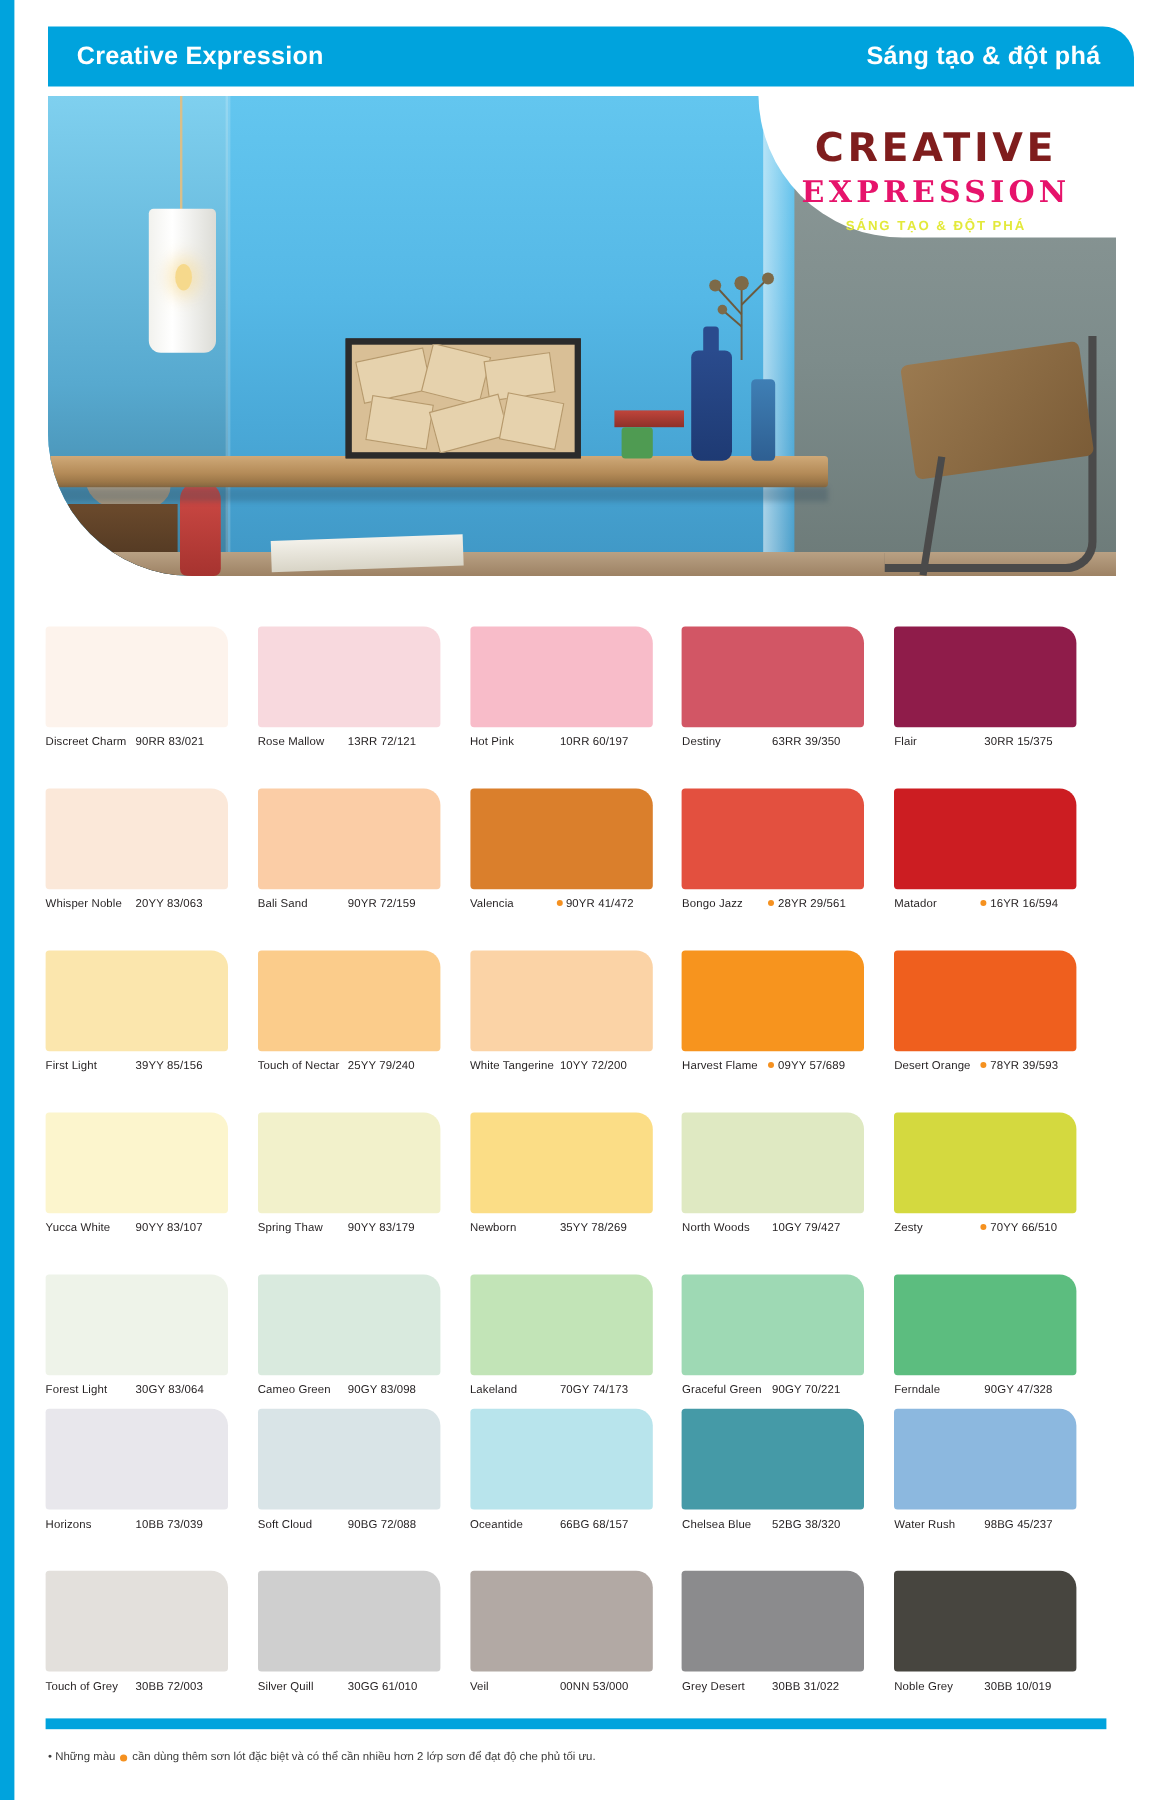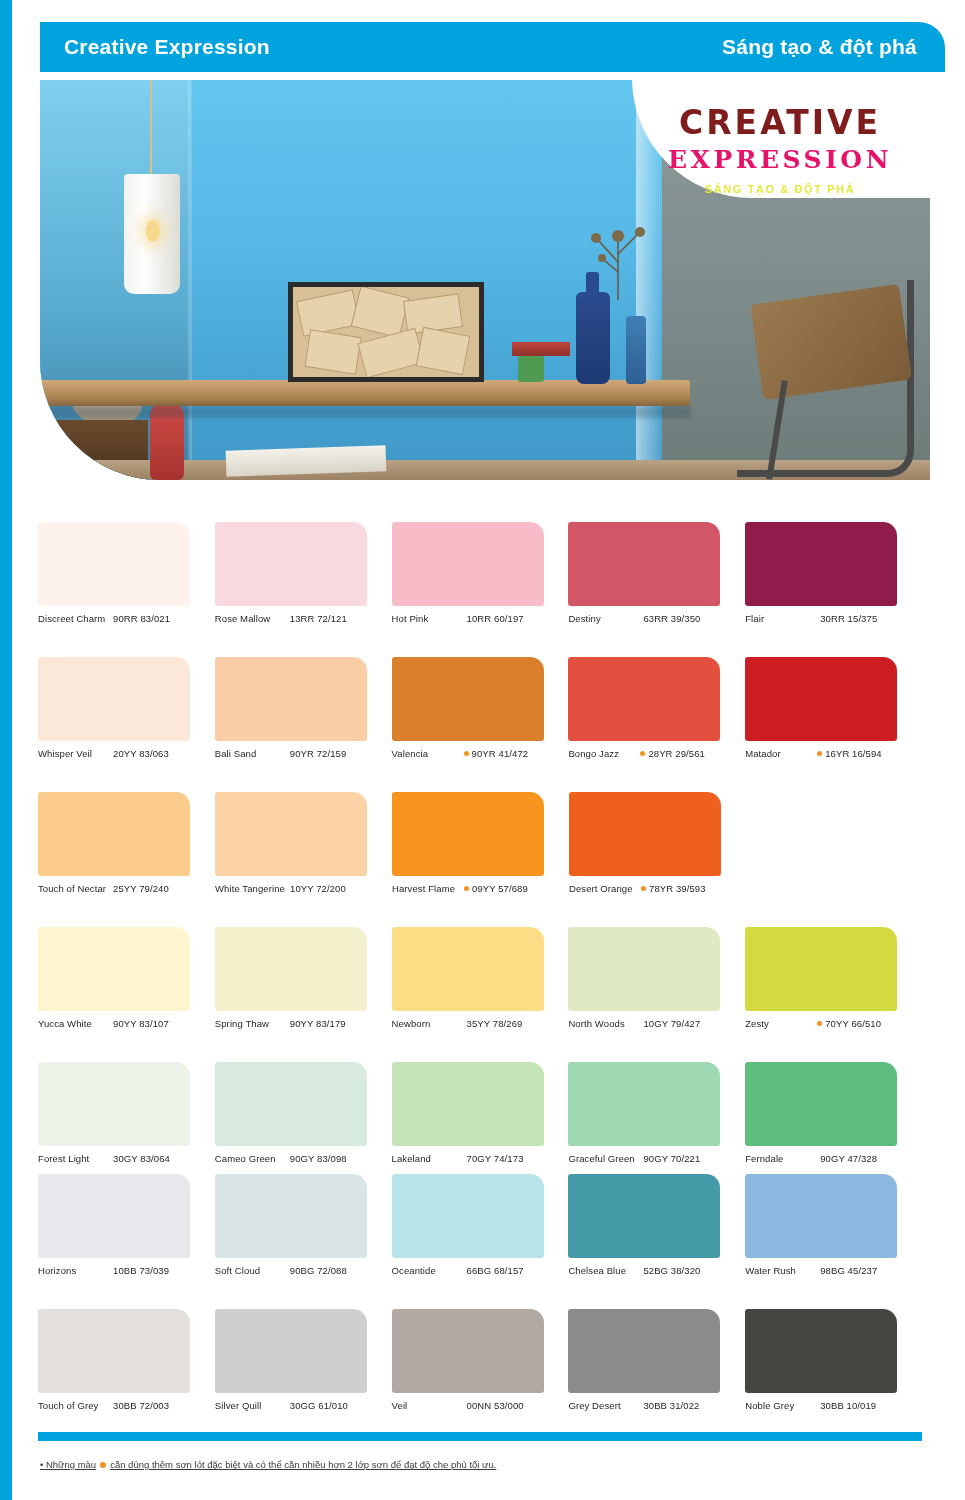--- a/index.html
+++ b/index.html
@@ -211,21 +211,21 @@
   }
   .dot.hidden{visibility:hidden;width:0;}
 
   
   .foot-rule{
     position:absolute;left:38px;top:1432px;width:884px;height:9px;
     background:#00a3dd;
   }
   .foot-note{
     position:absolute;left:40px;top:1459px;width:880px;
-    font-size:9.5px;color:#3a3a3a;display:flex;align-items:center;gap:4px;text-decoration:underline;
+    font-size:9.5px;color:#3a3a3a;display:flex;align-items:center;gap:4px;
   }
   .foot-dot{
     display:inline-block;width:6px;height:6px;border-radius:50%;
     background:#f59120;
   }
 </style>
 </head>
 <body>
 
 <div class="page">
@@ -354,21 +354,21 @@
               <span class="dot hidden"></span>
               <span>30RR 15/375</span>
             </div>
           </div>
         </div>
       </div>
       <div class="row" style="height: 135px;">
         <div class="cell">
           <div class="swatch" style="background: rgb(251, 232, 217);"></div>
           <div class="meta">
-            <div class="cname">Whisper Veil</div>
+            <div class="cname">Whisper Noble</div>
             <div class="ccode">
               <span class="dot hidden"></span>
               <span>20YY 83/063</span>
             </div>
           </div>
         </div>
         <div class="cell">
           <div class="swatch" style="background: rgb(251, 205, 166);"></div>
           <div class="meta">
             <div class="cname">Bali Sand</div>
@@ -403,20 +403,30 @@
           <div class="meta">
             <div class="cname">Matador</div>
             <div class="ccode">
               <span class="dot"></span>
               <span>16YR 16/594</span>
             </div>
           </div>
         </div>
       </div>
       <div class="row" style="height: 135px;">
+        <div class="cell">
+          <div class="swatch" style="background: rgb(251, 230, 173);"></div>
+          <div class="meta">
+            <div class="cname">First Light</div>
+            <div class="ccode">
+              <span class="dot hidden"></span>
+              <span>39YY 85/156</span>
+            </div>
+          </div>
+        </div>
         <div class="cell">
           <div class="swatch" style="background: rgb(251, 204, 139);"></div>
           <div class="meta">
             <div class="cname">Touch of Nectar</div>
             <div class="ccode">
               <span class="dot hidden"></span>
               <span>25YY 79/240</span>
             </div>
           </div>
         </div>

